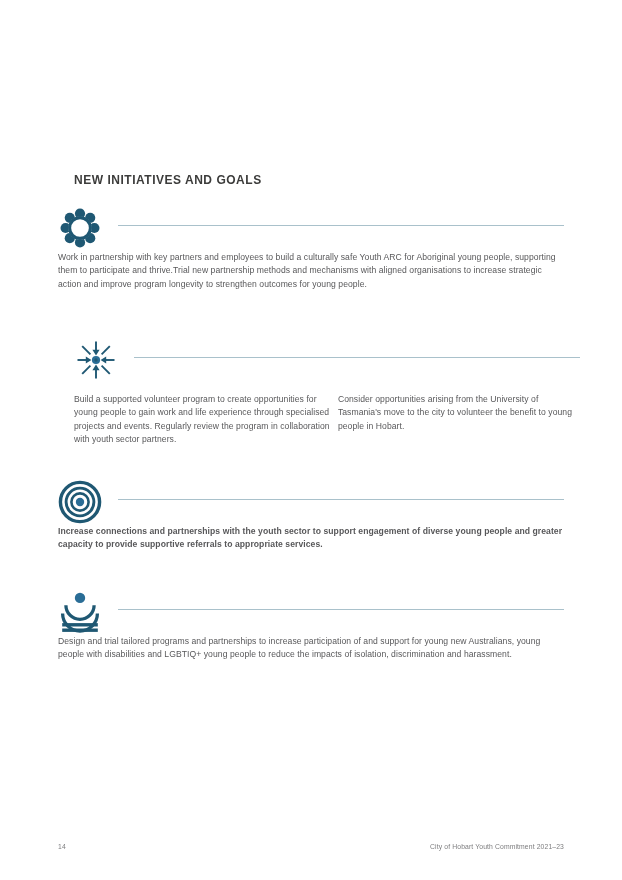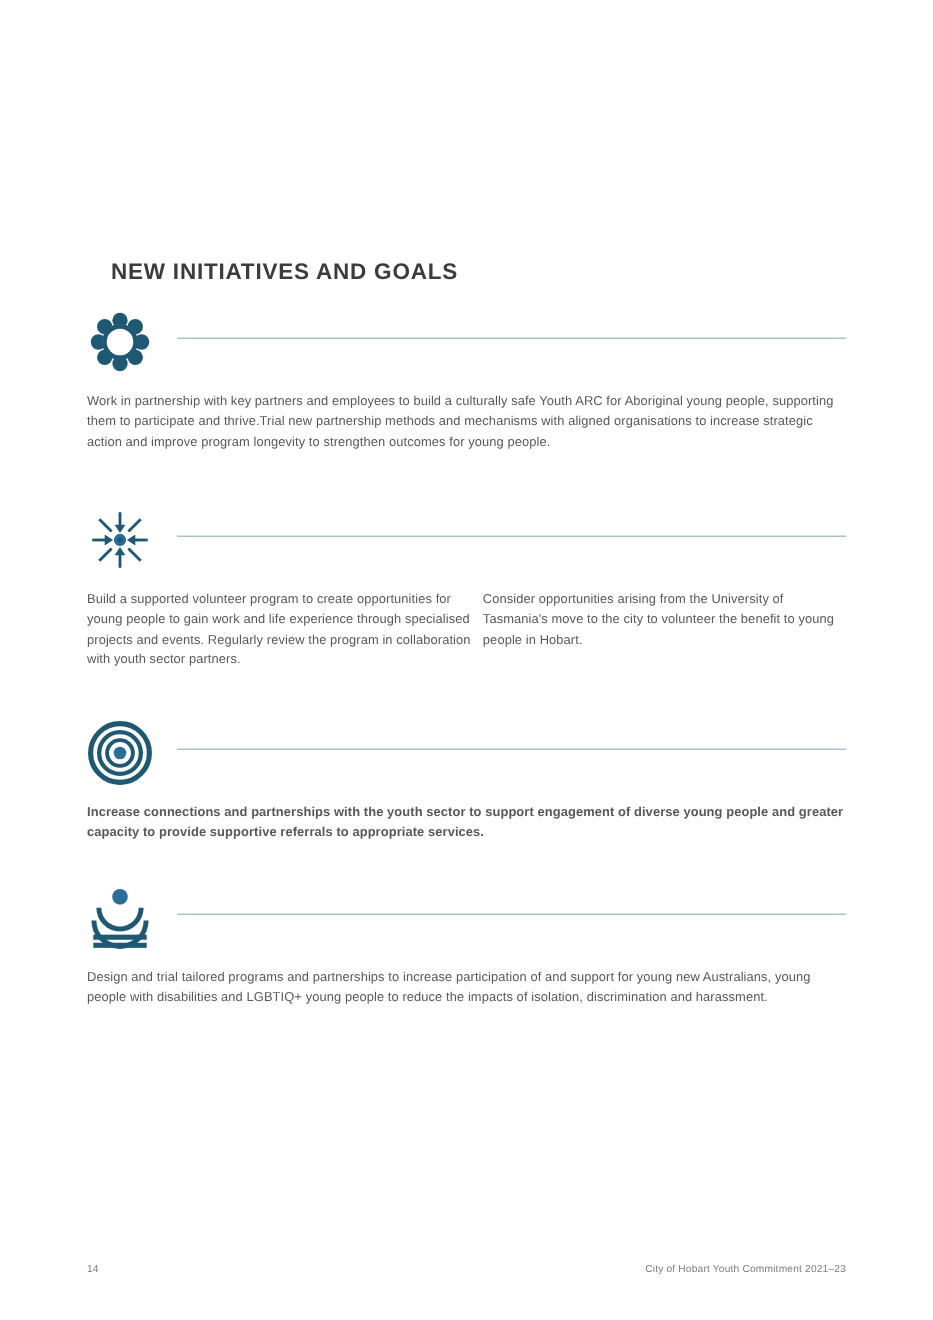--- a/index.html
+++ b/index.html
@@ -20,36 +20,36 @@
     position: absolute;
     inset: 0;
     background: #ffffff;
   }
 
   
   .page-heading {
     position: absolute;
     left: 58px;
     top: 173px;
-    font-size: 15px;
+    font-size: 12px;
     letter-spacing: 0.52px;
     color: #3c3c3b;
     font-weight: 700;
     white-space: nowrap;
     padding-left: 16px;
   }
 
   
   .section {
     position: absolute;
     left: 58px;
     width: 506px;
   }
   .sec1 { top: 206px; }
-  .sec2 { top: 338px; }
+  .sec2 { top: 338px; margin-left: 16px; }
   .sec3 { top: 480px; font-weight: bold; }
   .sec4 { top: 590px; }
 
   .sec-head {
     position: relative;
     height: 44px;
   }
   .icon-box {
     position: absolute;
     left: 0;
@@ -62,21 +62,21 @@
   .rule {
     position: absolute;
     left: 60px;
     right: 0;
     top: 19px;
     height: 1.4px;
     background: #a9c1cb;
   }
 
   .body-text {
-    margin-top: 11px;
+    margin-top: 1px;
     font-size: 8.6px;
     line-height: 13.4px;
     color: #58585a;
     letter-spacing: 0.06px;
   }
 
   .cols {
     margin-top: 11px;
     display: flex;
     gap: 0;

